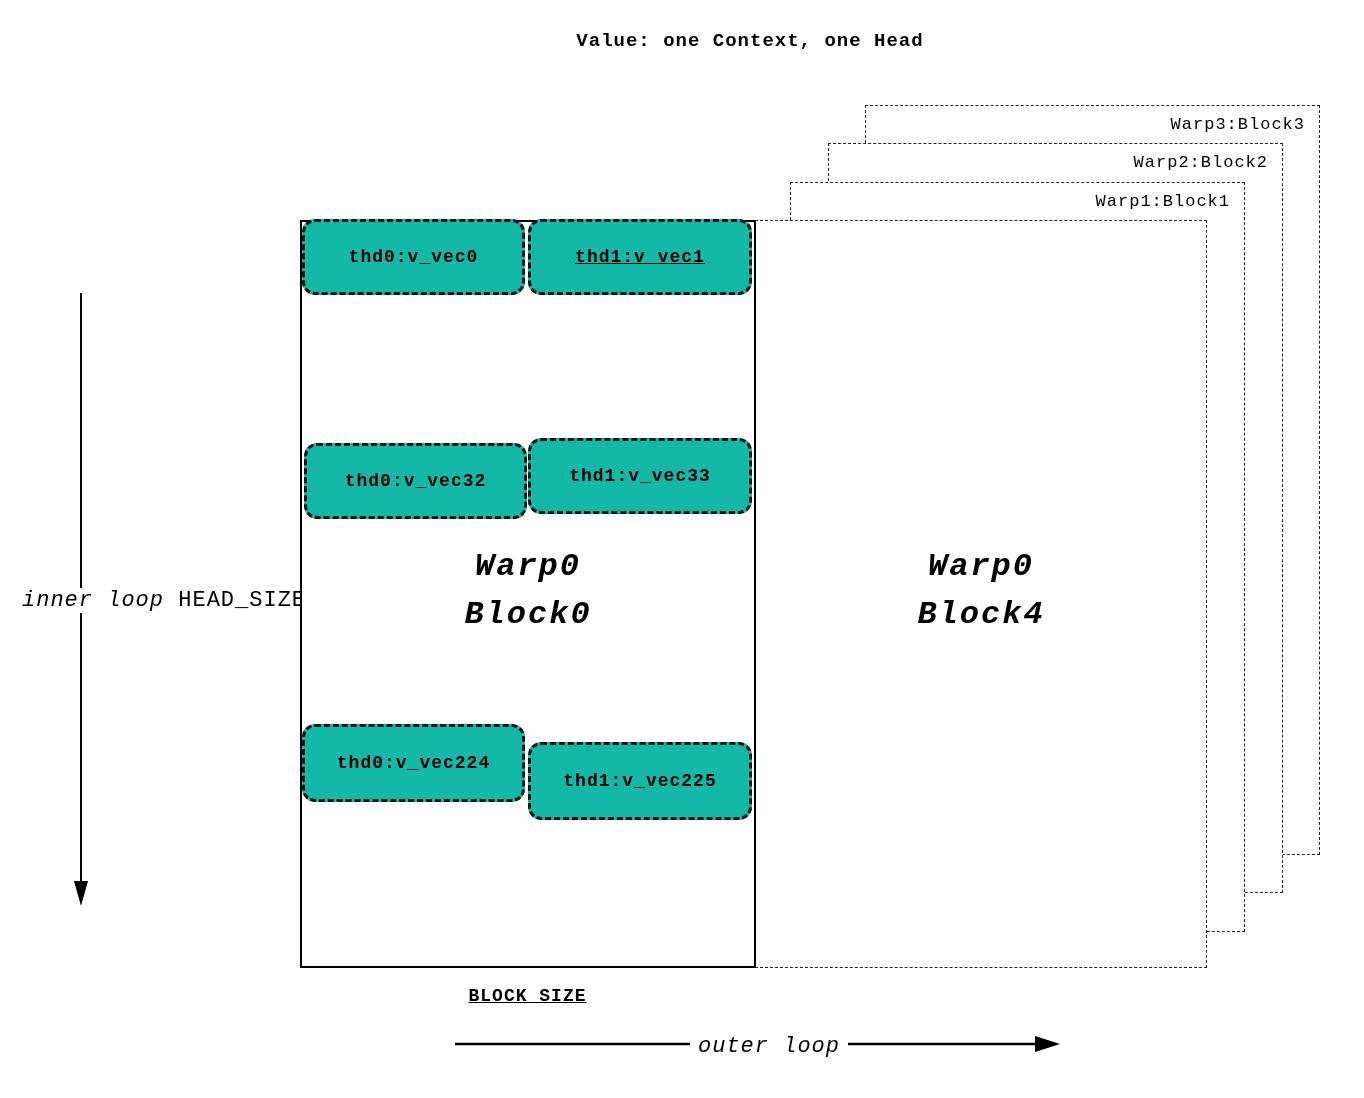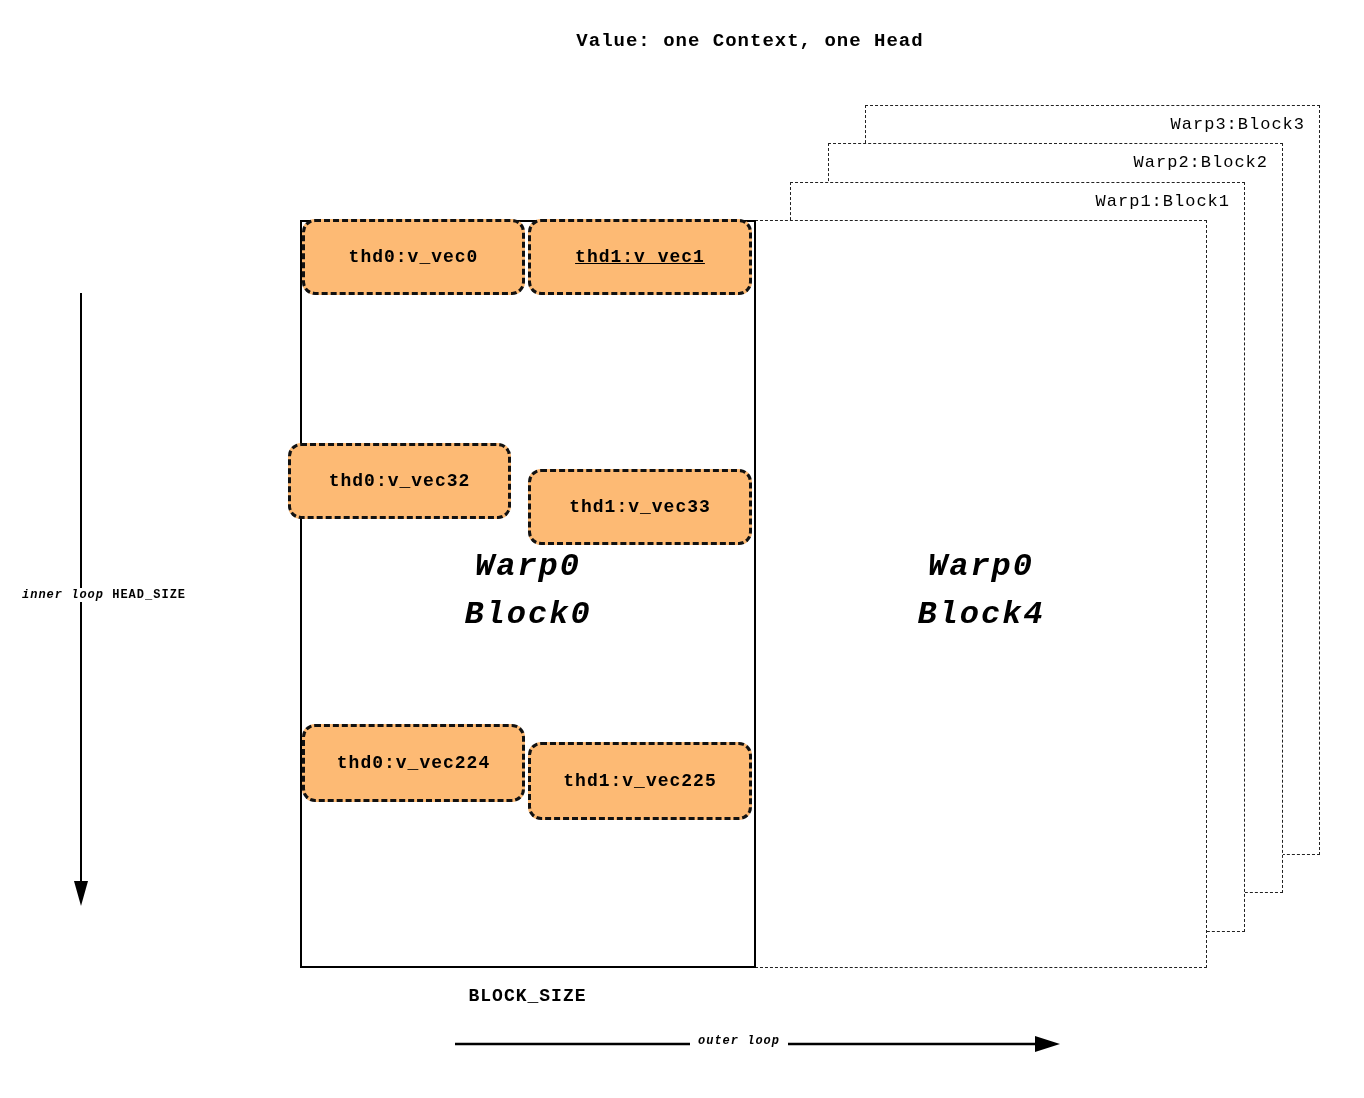--- a/index.html
+++ b/index.html
@@ -35,56 +35,57 @@
     letter-spacing: 1px;
   }
 
   .block4-rect { border: 1.6px dashed #222; }
   .block0-rect { border: 2px solid #000; }
 
   .thd {
     position: absolute;
     border: 3.5px dashed #111;
     border-radius: 13px;
-    background: #fdba74;
+    background: #14b8a6;
     display: flex;
     align-items: center;
     justify-content: center;
     font-size: 18px;
     font-weight: bold;
     letter-spacing: 1px;
   }
 
   .big-label {
     position: absolute;
     text-align: center;
     font-weight: bold;
     font-style: italic;
     font-size: 32px;
     line-height: 1.5;
     letter-spacing: 2px;
   }
 
   .axis-label {
     position: absolute;
-    font-size: 12px;
-    font-weight: bold;
+    font-size: 22px;
+    font-weight: normal;
     background: #fff;
     white-space: nowrap;
     letter-spacing: 1px;
   }
   .italic { font-style: italic; }
 
   .block-size-label {
     position: absolute;
     left: 300px; top: 986px; width: 455px;
     text-align: center;
     font-size: 18px;
     font-weight: bold;
     letter-spacing: 1px;
+    text-decoration: underline;
   }
 
   svg { position: absolute; overflow: visible; }
 </style>
 </head>
 <body>
 
 <div class="canvas">
 
   <div class="title">Value: one Context, one Head</div>
@@ -109,22 +110,22 @@
 
   <div class="rect block0-rect" style="left:300px; top:220px; width:456px; height:748px; z-index:5;"></div>
   <div class="big-label" style="left:300px; top:543px; width:456px; z-index:7;">
     <div>Warp0</div>
     <div>Block0</div>
   </div>
 
   <div class="thd" style="left:302px; top:219px; width:223px; height:76px; z-index:8;">thd0:v_vec0</div>
   <div class="thd" style="left:528px; top:219px; width:224px; height:76px; z-index:8;text-decoration:underline;">thd1:v_vec1</div>
 
-  <div class="thd" style="left:288px; top:443px; width:223px; height:76px; z-index:8;">thd0:v_vec32</div>
-  <div class="thd" style="left:528px; top:469px; width:224px; height:76px; z-index:8;">thd1:v_vec33</div>
+  <div class="thd" style="left:304px; top:443px; width:223px; height:76px; z-index:8;">thd0:v_vec32</div>
+  <div class="thd" style="left:528px; top:438px; width:224px; height:76px; z-index:8;">thd1:v_vec33</div>
 
   <div class="thd" style="left:302px; top:724px; width:223px; height:78px; z-index:8;">thd0:v_vec224</div>
   <div class="thd" style="left:528px; top:742px; width:224px; height:78px; z-index:8;">thd1:v_vec225</div>
 
   <svg style="left:68px; top:293px; z-index:2;" width="26" height="614">
     <line x1="13" y1="0" x2="13" y2="590" stroke="#000" stroke-width="2"></line>
     <polygon points="6,588 20,588 13,613" fill="#000"></polygon>
   </svg>
 
   <div class="axis-label" style="left:22px; top:588px; z-index:3;">

